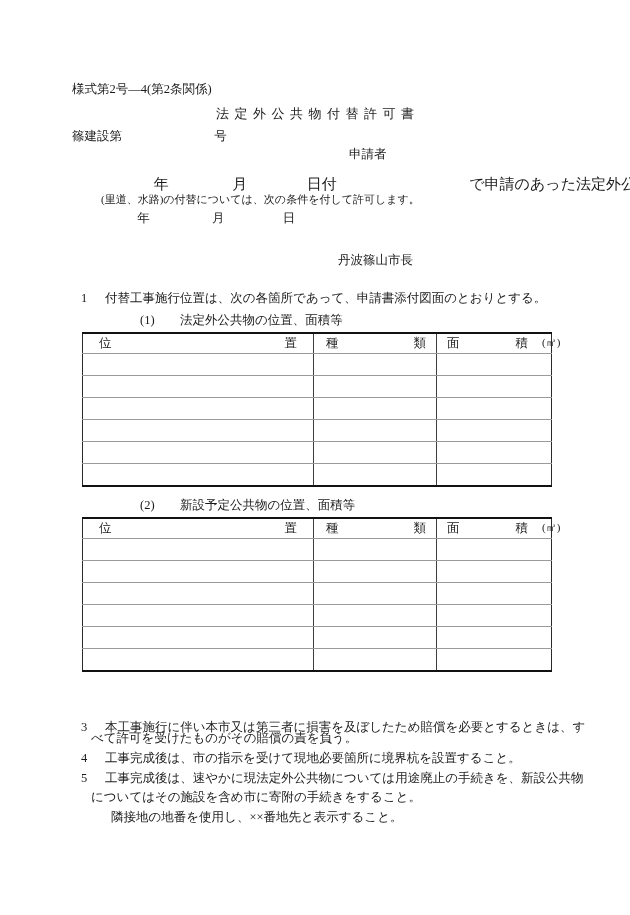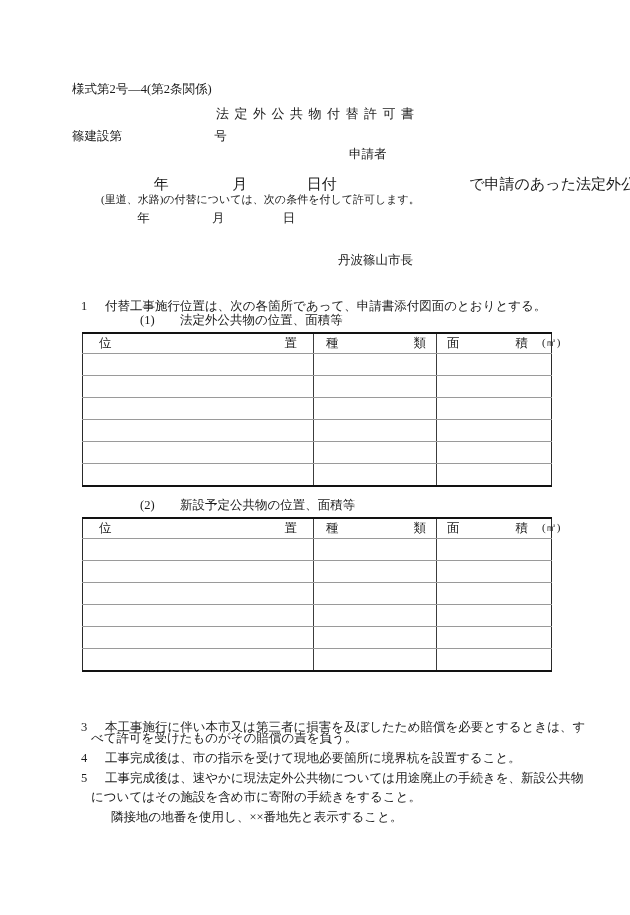--- a/index.html
+++ b/index.html
@@ -111,21 +111,21 @@
   }
   .clause .num { display: inline-block; width: 24px; }
   .sub-clause {
     position: absolute;
     font-size: 12.5px;
     white-space: nowrap;
     margin-left: 39px;
   }
   .sub-clause .num { display: inline-block; width: 40px; }
 
-  .clause-1     { left: 81px;  top: 297px; }
+  .clause-1     { left: 81px;  top: 289px; }
   .sub-clause-1 { left: 101px; top: 311px; }
   .sub-clause-2 { left: 101px; top: 496px; font-family: Liberation Serif, serif; }
 
   
   table.form-table {
     position: absolute;
     border-collapse: collapse;
     width: 466px;
     table-layout: fixed;
     font-size: 12.5px;

